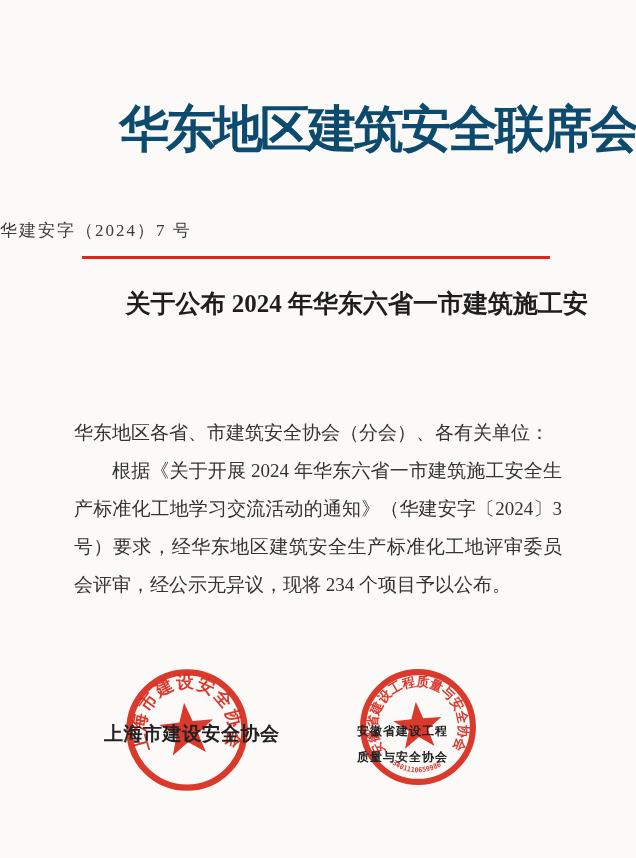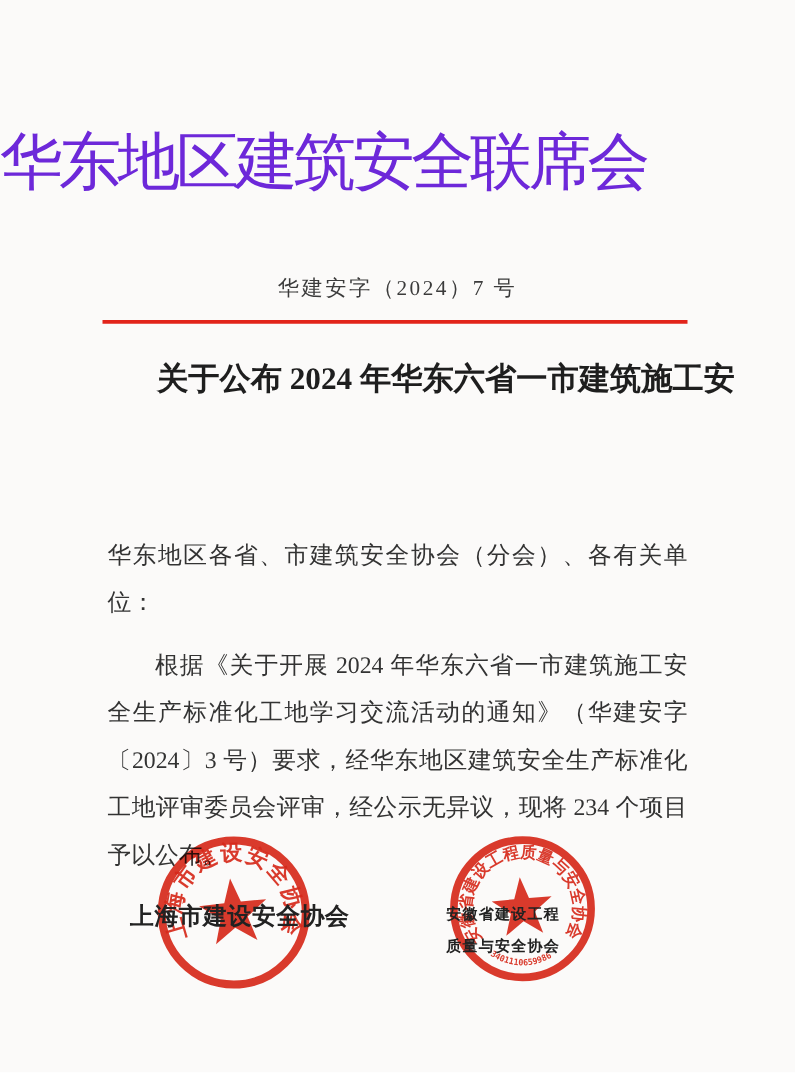--- a/index.html
+++ b/index.html
@@ -6,30 +6,30 @@
   .page{
     position:relative;
     width:636px;height:858px;
     background:#fbfaf9;
     overflow:hidden;
     font-family:"Liberation Serif","DejaVu Serif",serif;
     color:#2f2f2f;
   }
   .org-title{
     position:absolute;top:100px;left:0;right:0;
-    text-align:left;
+    text-align:right;
     font-size:50px;line-height:58px;
-    font-weight:normal;
+    font-weight:bold;
     letter-spacing:-3px;
-    color:#6d28d9;
+    color:#0c4a6e;
     white-space:nowrap;
   }
   .doc-number{
     position:absolute;top:217px;left:0;right:0;
-    text-align:center;
+    text-align:left;
     font-size:17px;line-height:28px;
     color:#3b3b3b;
     letter-spacing:2px;
   }
   .red-divider{
     position:absolute;top:256px;left:82px;width:468px;height:3px;
     background:#e2241b;
   }
   .doc-title{
     position:absolute;top:284px;left:48px;right:48px;
@@ -37,21 +37,21 @@
     font-size:25px;line-height:39px;
     font-weight:bold;
     color:#1e1e1e;
   }
   .doc-body{
     position:absolute;top:414px;left:74px;width:488px;
     font-size:19px;line-height:38px;
     color:#333333;
     text-align:justify;
   }
-  .doc-body p{margin:12px;}
+  .doc-body p{margin:0;}
   .doc-body p.indent{text-indent:2em;font-family:Liberation Serif, serif;}
   .seal{position:absolute;}
   .seal svg{display:block;mix-blend-mode:multiply;}
   .seal-left{left:123px;top:666px;width:128px;height:128px;}
   .seal-right{left:357px;top:666px;width:122px;height:122px;}
   .sig{
     position:absolute;
     color:#222222;
     font-weight:bold;
   }

